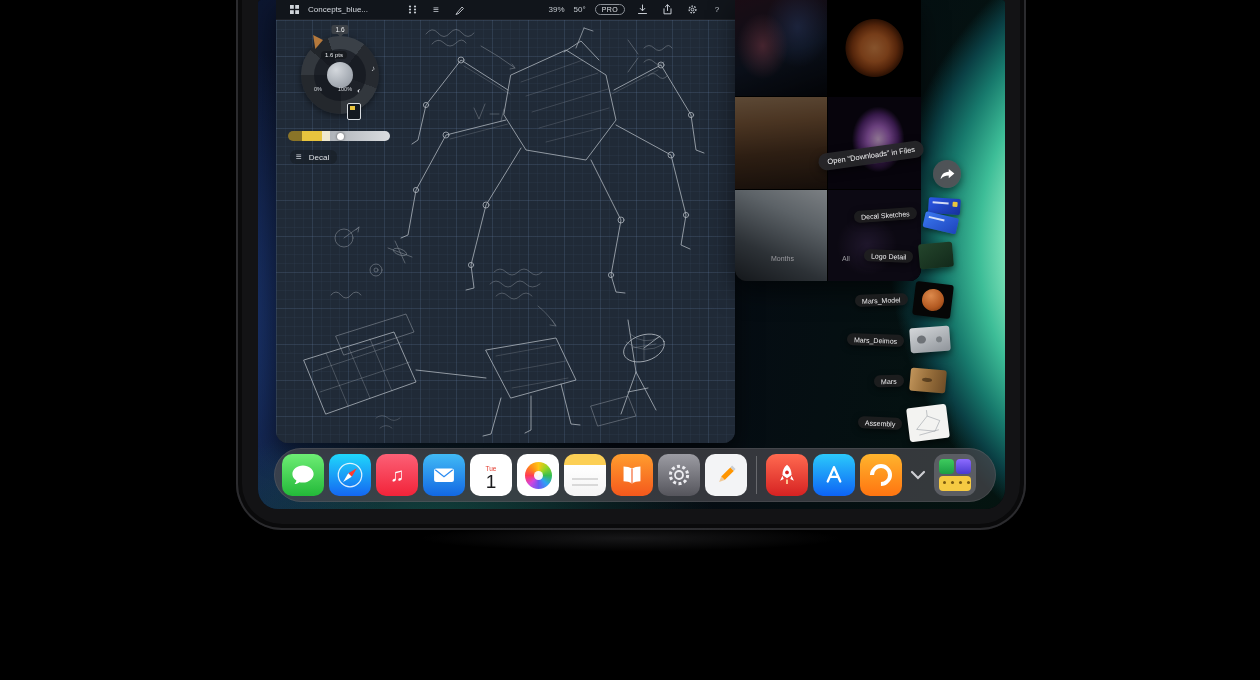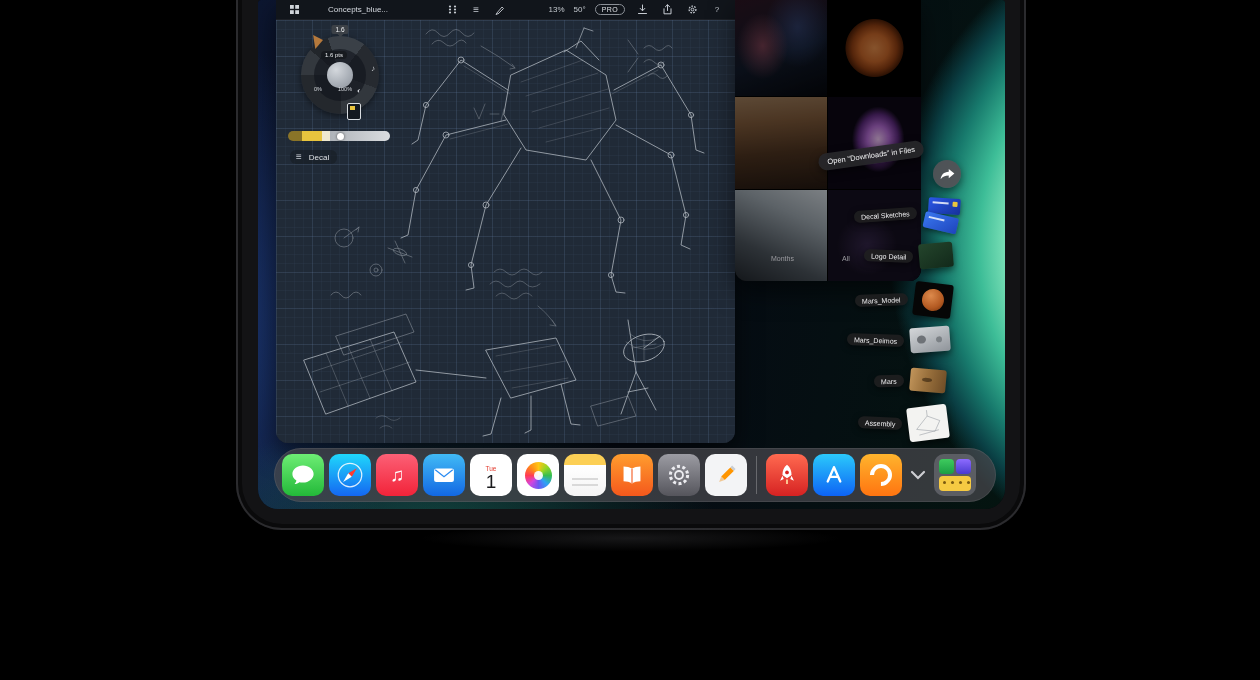--- a/index.html
+++ b/index.html
@@ -26,21 +26,21 @@
 
   
   .concepts-window { position:absolute; left:18px; top:0; width:459px; height:443px;
     border-radius:0 0 12px 12px; overflow:hidden; background:#1e2732;
     box-shadow:0 10px 26px rgba(0,0,0,.55); z-index:10; }
   .toolbar { position:absolute; left:0; top:0; right:0; height:20px;
     background:rgba(17,20,26,.95); display:flex; align-items:center;
     padding:0 10px; color:#c7ccd3; font-size:8px; z-index:5;
     border-bottom:1px solid rgba(255,255,255,.05); }
   .tb-btn { display:flex; align-items:center; justify-content:center; width:16px; height:14px; cursor:pointer; }
-  .tb-title { margin:0 22px; color:#d6dae0; font-size:8px; max-width:84px; white-space:nowrap; }
+  .tb-title { margin:0 2px; color:#d6dae0; font-size:8px; max-width:84px; white-space:nowrap; }
   .tb-group-left { display:flex; align-items:center; gap:4px; }
   .tb-mid { display:flex; align-items:center; gap:8px; margin-left:34px; }
   .tb-right { margin-left:auto; display:flex; align-items:center; gap:9px; }
   .tb-text { color:#c2c7cd; font-size:8px; }
   .pro-badge { border:1px solid #8b9097; border-radius:7px; padding:1px 6px; font-size:7px;
     color:#dfe2e6; letter-spacing:.4px; }
   .menu-glyph { font-size:10px; color:#c7ccd3; line-height:1; }
 
   .canvas { position:absolute; left:0; top:20px; right:0; bottom:0; background:#202a37;
     background-image:
@@ -223,21 +223,21 @@
             <div class="tb-btn">
                 <span class="menu-glyph">≡</span>
               </div>
             <div class="tb-btn">
               <svg width="10" height="10" viewBox="0 0 10 10">
                 <path d="M1.5 8.5 L7 2 L8.5 3.5 L3 9 Z M1.5 8.5 L1 9.5 L2.2 9.2" stroke="#c7ccd3" stroke-width=".9" fill="none"></path>
               </svg>
             </div>
           </div>
           <div class="tb-right">
-            <span class="tb-text">13%</span>
+            <span class="tb-text">39%</span>
             <span class="tb-text">50°</span>
             <span class="pro-badge">PRO</span>
             <div class="tb-btn">
               <svg width="11" height="11" viewBox="0 0 11 11">
                 <path d="M5.5 1v5.2 M3.2 4.4 L5.5 6.8 L7.8 4.4 M1.5 9.5h8" stroke="#c7ccd3" stroke-width="1" fill="none" stroke-linecap="round"></path>
               </svg>
             </div>
             <div class="tb-btn">
               <svg width="11" height="11" viewBox="0 0 11 11">
                 <path d="M5.5 6.5V1 M3.4 2.8 L5.5 .7 L7.6 2.8 M2 4.8 v5 h7 v-5" stroke="#c7ccd3" stroke-width="1" fill="none" stroke-linecap="round"></path>

